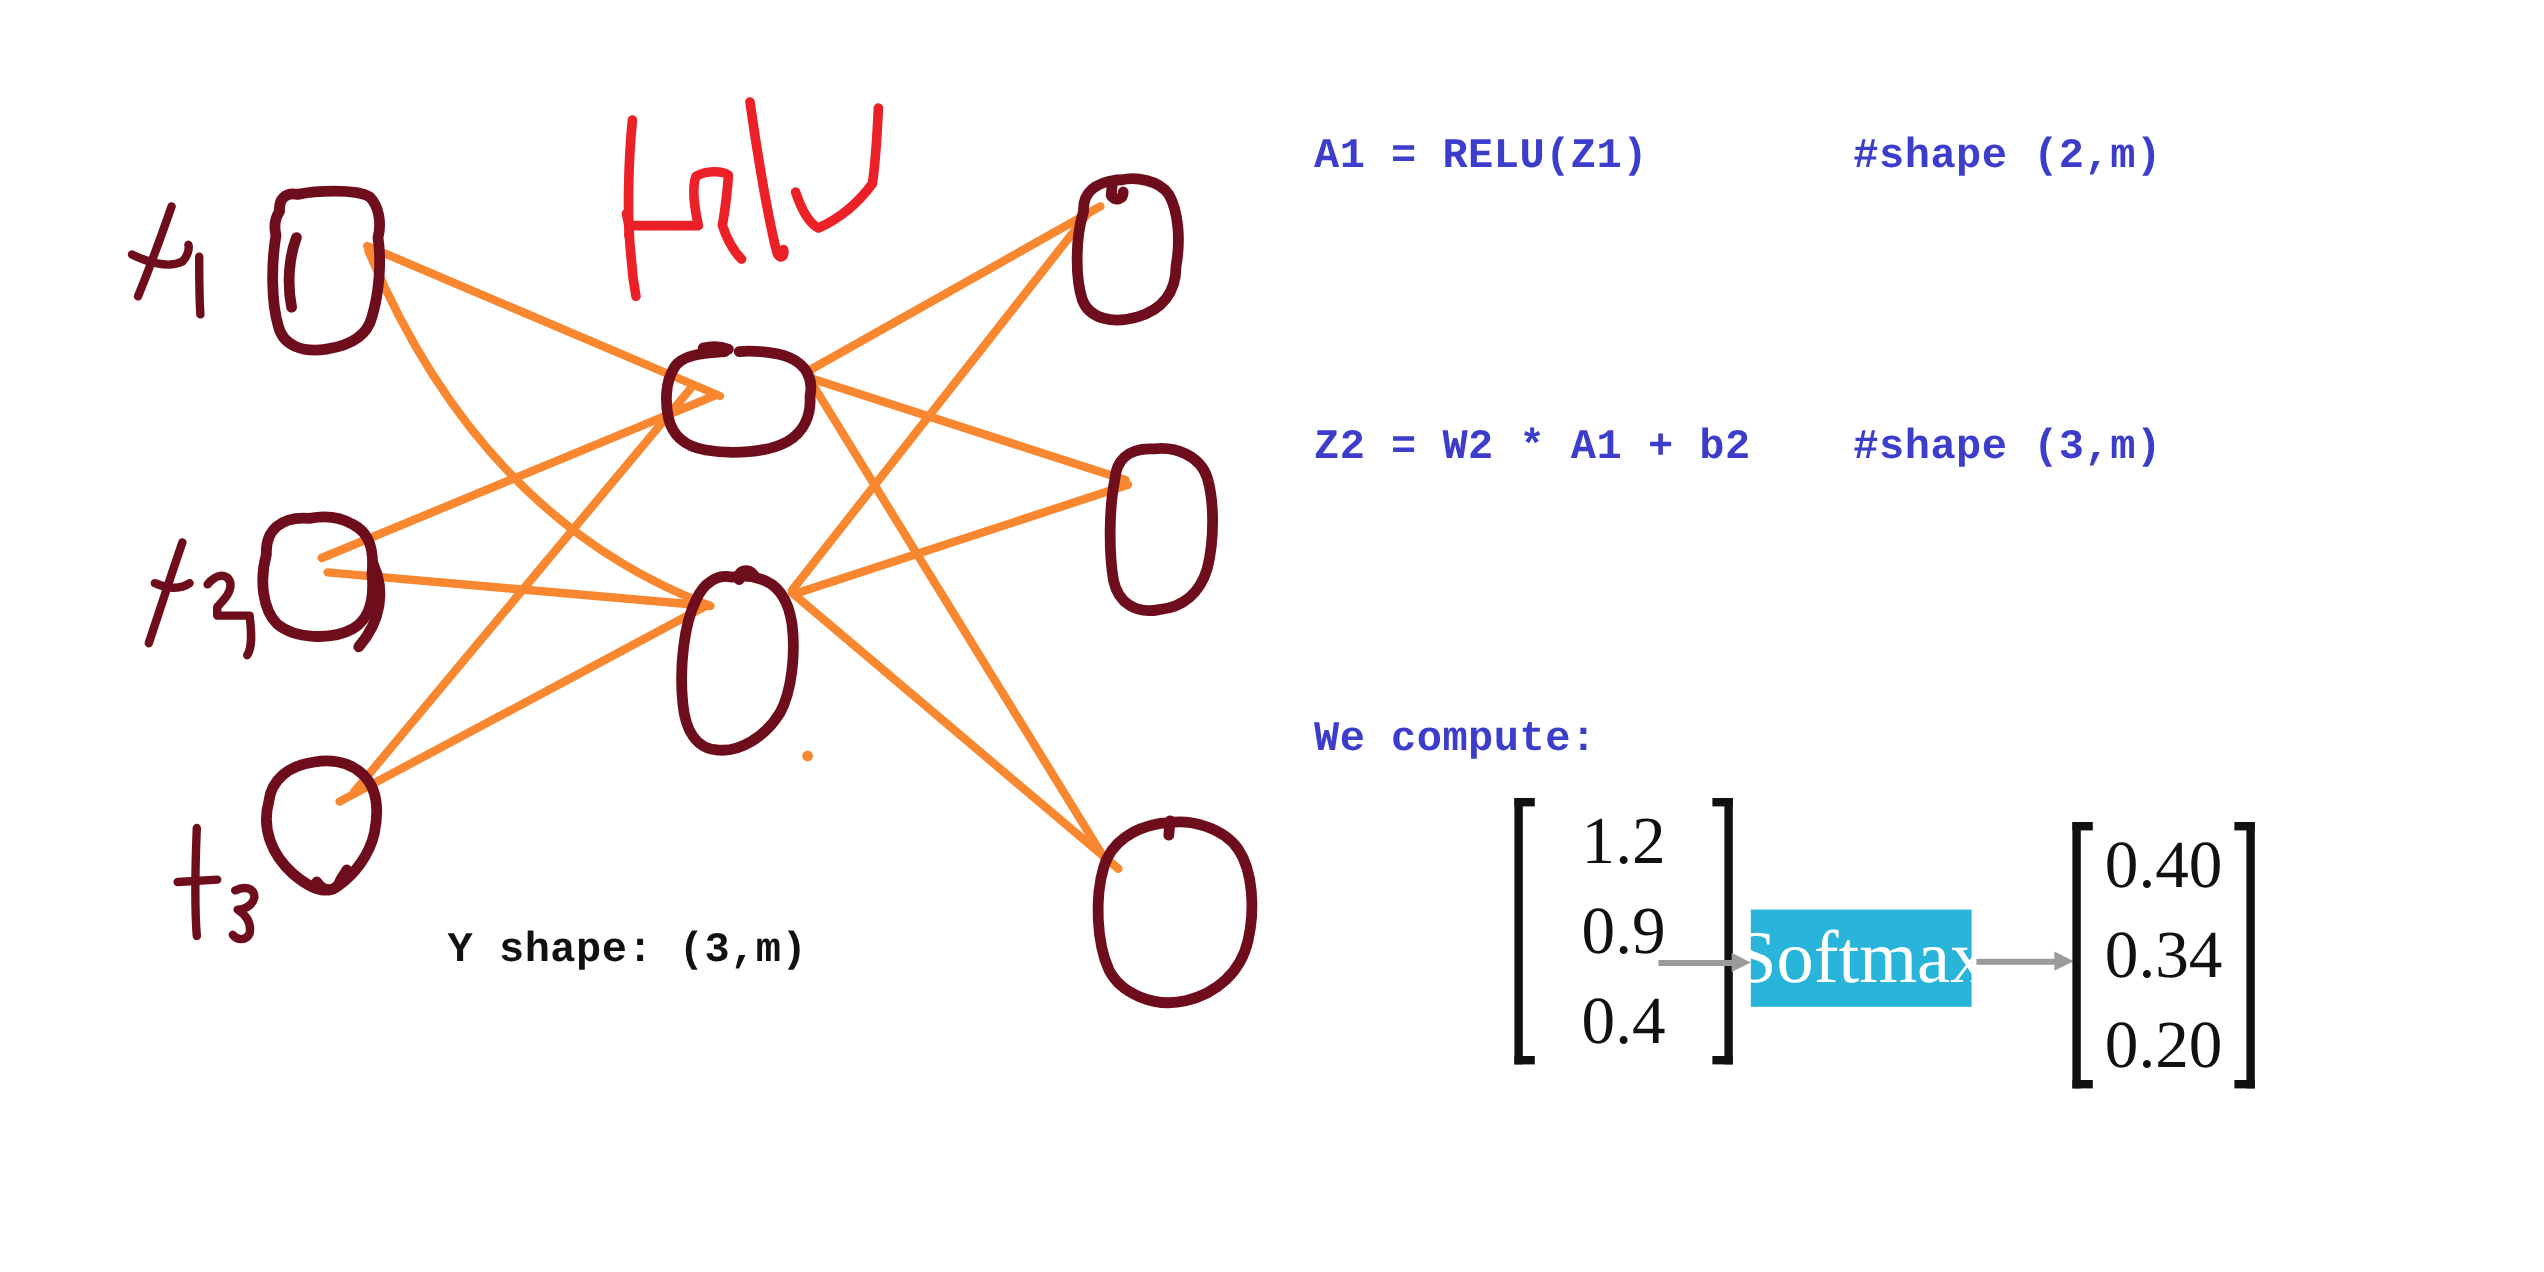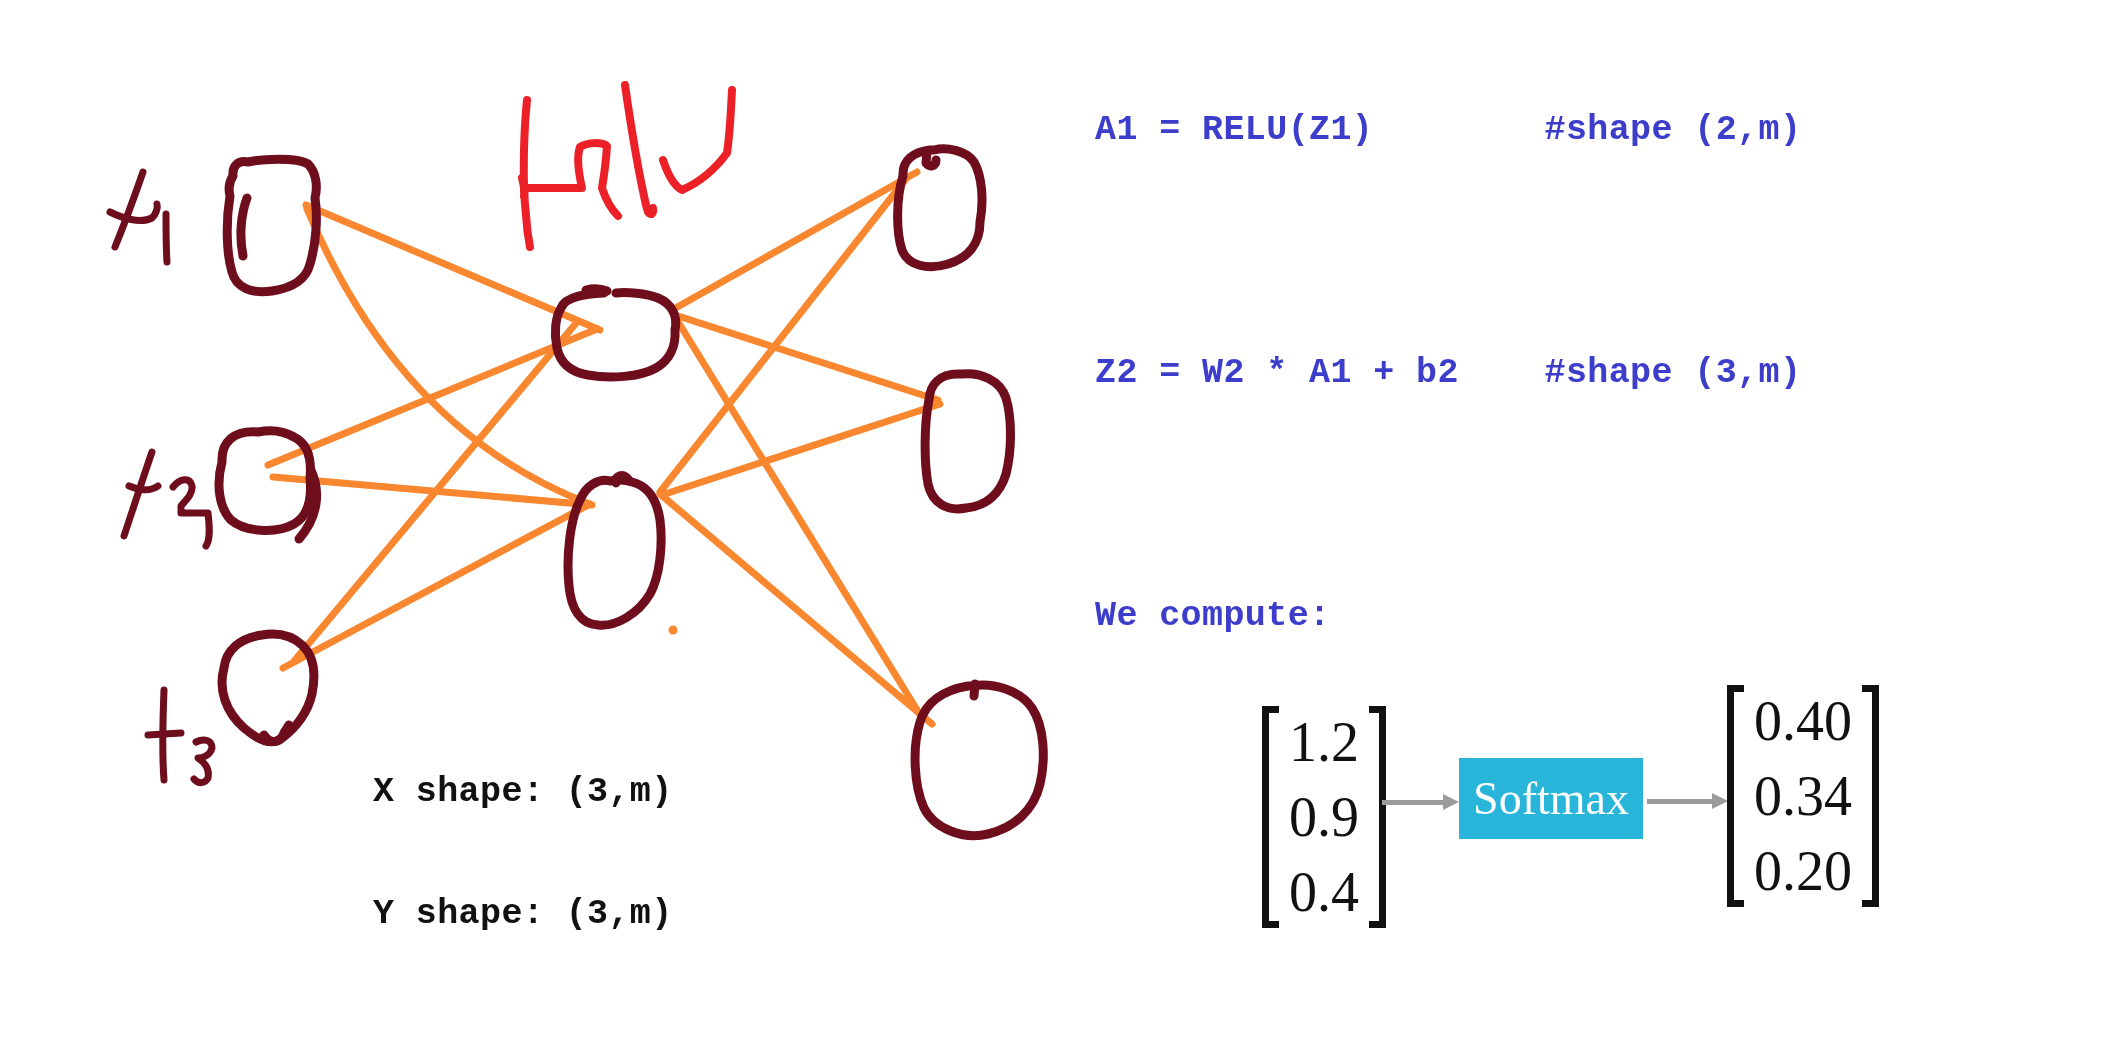--- a/index.html
+++ b/index.html
@@ -29,21 +29,21 @@
     display:flex;flex-direction:column;justify-content:center;
     font-family:"Liberation Serif","DejaVu Serif",serif;
     font-size:56px;color:#111;padding:0 10px;
   }
   .matrix-values .val{height:75px;line-height:75px;text-align:center;}
 
   #softmax-box{
     position:absolute;left:1459px;top:758px;width:184px;height:81px;
     background:#29b5da;display:flex;align-items:center;justify-content:center;
     font-family:"Liberation Serif","DejaVu Serif",serif;
-    font-size:46px;color:#ffffff;
+    font-size:62px;color:#ffffff;
   }
   .h-arrow{position:absolute;height:16px;}
   .h-arrow .shaft{position:absolute;left:0;top:5.5px;height:5px;background:#9b9b9b;}
   .h-arrow .head{
     position:absolute;top:0;width:0;height:0;
     border-left:16px solid #9b9b9b;border-top:8px solid transparent;border-bottom:8px solid transparent;
   }
 </style>
 </head>
 <body>
@@ -146,30 +146,29 @@
   <div class="code-line">Z2 = W2 * A1 + b2    #shape (3,m)</div>
   <div class="code-line"></div>
   <div class="code-line">We compute:</div>
   
   
   
   
 </div>
 
 <div id="shapes-panel" class="mono-panel">
-  <div class="code-line">X shape: (3,m)</div>
   <div class="code-line">Y shape: (3,m)</div>
   <div class="code-line"></div>
   
   
   
   
 </div>
 
-<div class="matrix" style="left:1262px;top:706px;height:222px;">
+<div class="matrix" style="left:1262px;top:665px;height:222px;gap:29px;">
   <div class="bracket left"></div>
   <div class="matrix-values">
     <div class="val">1.2</div>
     <div class="val">0.9</div>
     <div class="val">0.4</div>
   </div>
   <div class="bracket right"></div>
 </div>
 
 <div class="h-arrow" style="left:1382px;top:794px;width:77px;">

